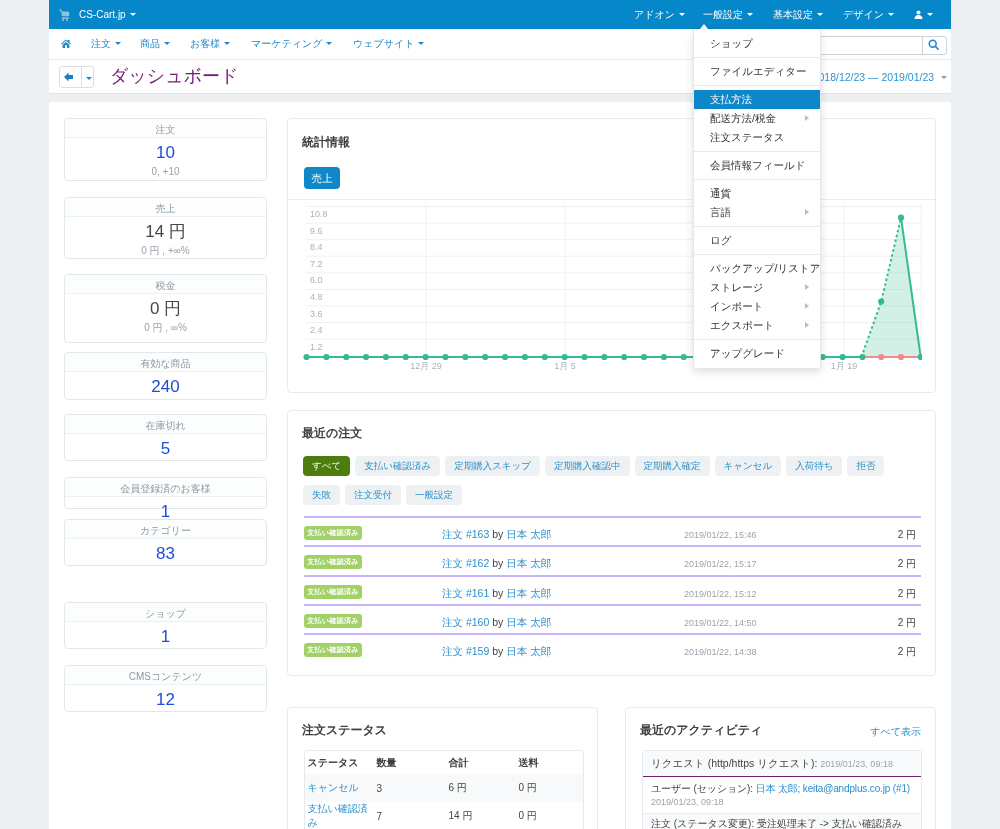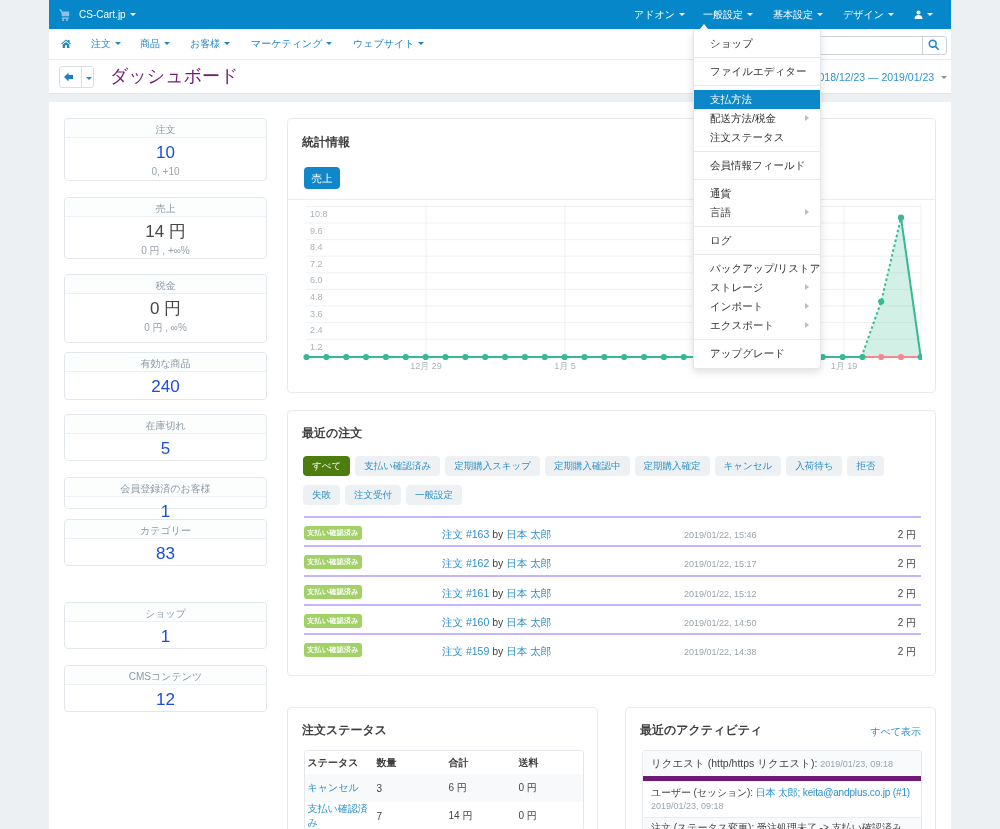--- a/index.html
+++ b/index.html
@@ -306,21 +306,21 @@
             </tr>
         </tbody>
       </table>
     </div>
   </div>
 
   <div class="panel" id="oact">
     <div class="ptitle" style="position:absolute; left:14px; top:14px;">最近のアクティビティ</div>
     <a class="bl" href="#" style="position:absolute; right:14px; top:17px; font-size:10px;">すべて表示</a>
     <div class="stbox" style="font-size:10.5px;">
-      <div style="background:#f8fafb; padding:5px 8px; border-bottom:5px solid #701a75; line-height:14px;">リクエスト (http/https リクエスト): <span class="graytxt" style="font-size:9px;">2019/01/23, 09:18</span></div>
+      <div style="background:#f8fafb; padding:5px 8px; border-bottom:1px solid #701a75; line-height:14px;">リクエスト (http/https リクエスト): <span class="graytxt" style="font-size:9px;">2019/01/23, 09:18</span></div>
       <div style="padding:5px 8px; border-bottom:1px solid #e9edf0; line-height:14px;">
           <div style="white-space:nowrap; overflow:hidden; font-size:10px; letter-spacing:-0.15px; line-height:14px;">ユーザー (セッション): <a class="bl" href="#">日本 太郎; keita@andplus.co.jp (#1)</a></div>
           <div class="graytxt" style="font-size:9px; line-height:12px;">2019/01/23, 09:18</div>
         </div>
       <div style="background:#f8fafb; padding:3px 8px 5px; line-height:14px; font-size:10px;">注文 (ステータス変更): 受注処理未了 -&gt; 支払い確認済み<br></div>
     </div>
   </div>
 
   <div id="notch"></div>
   <div id="dropdown">

